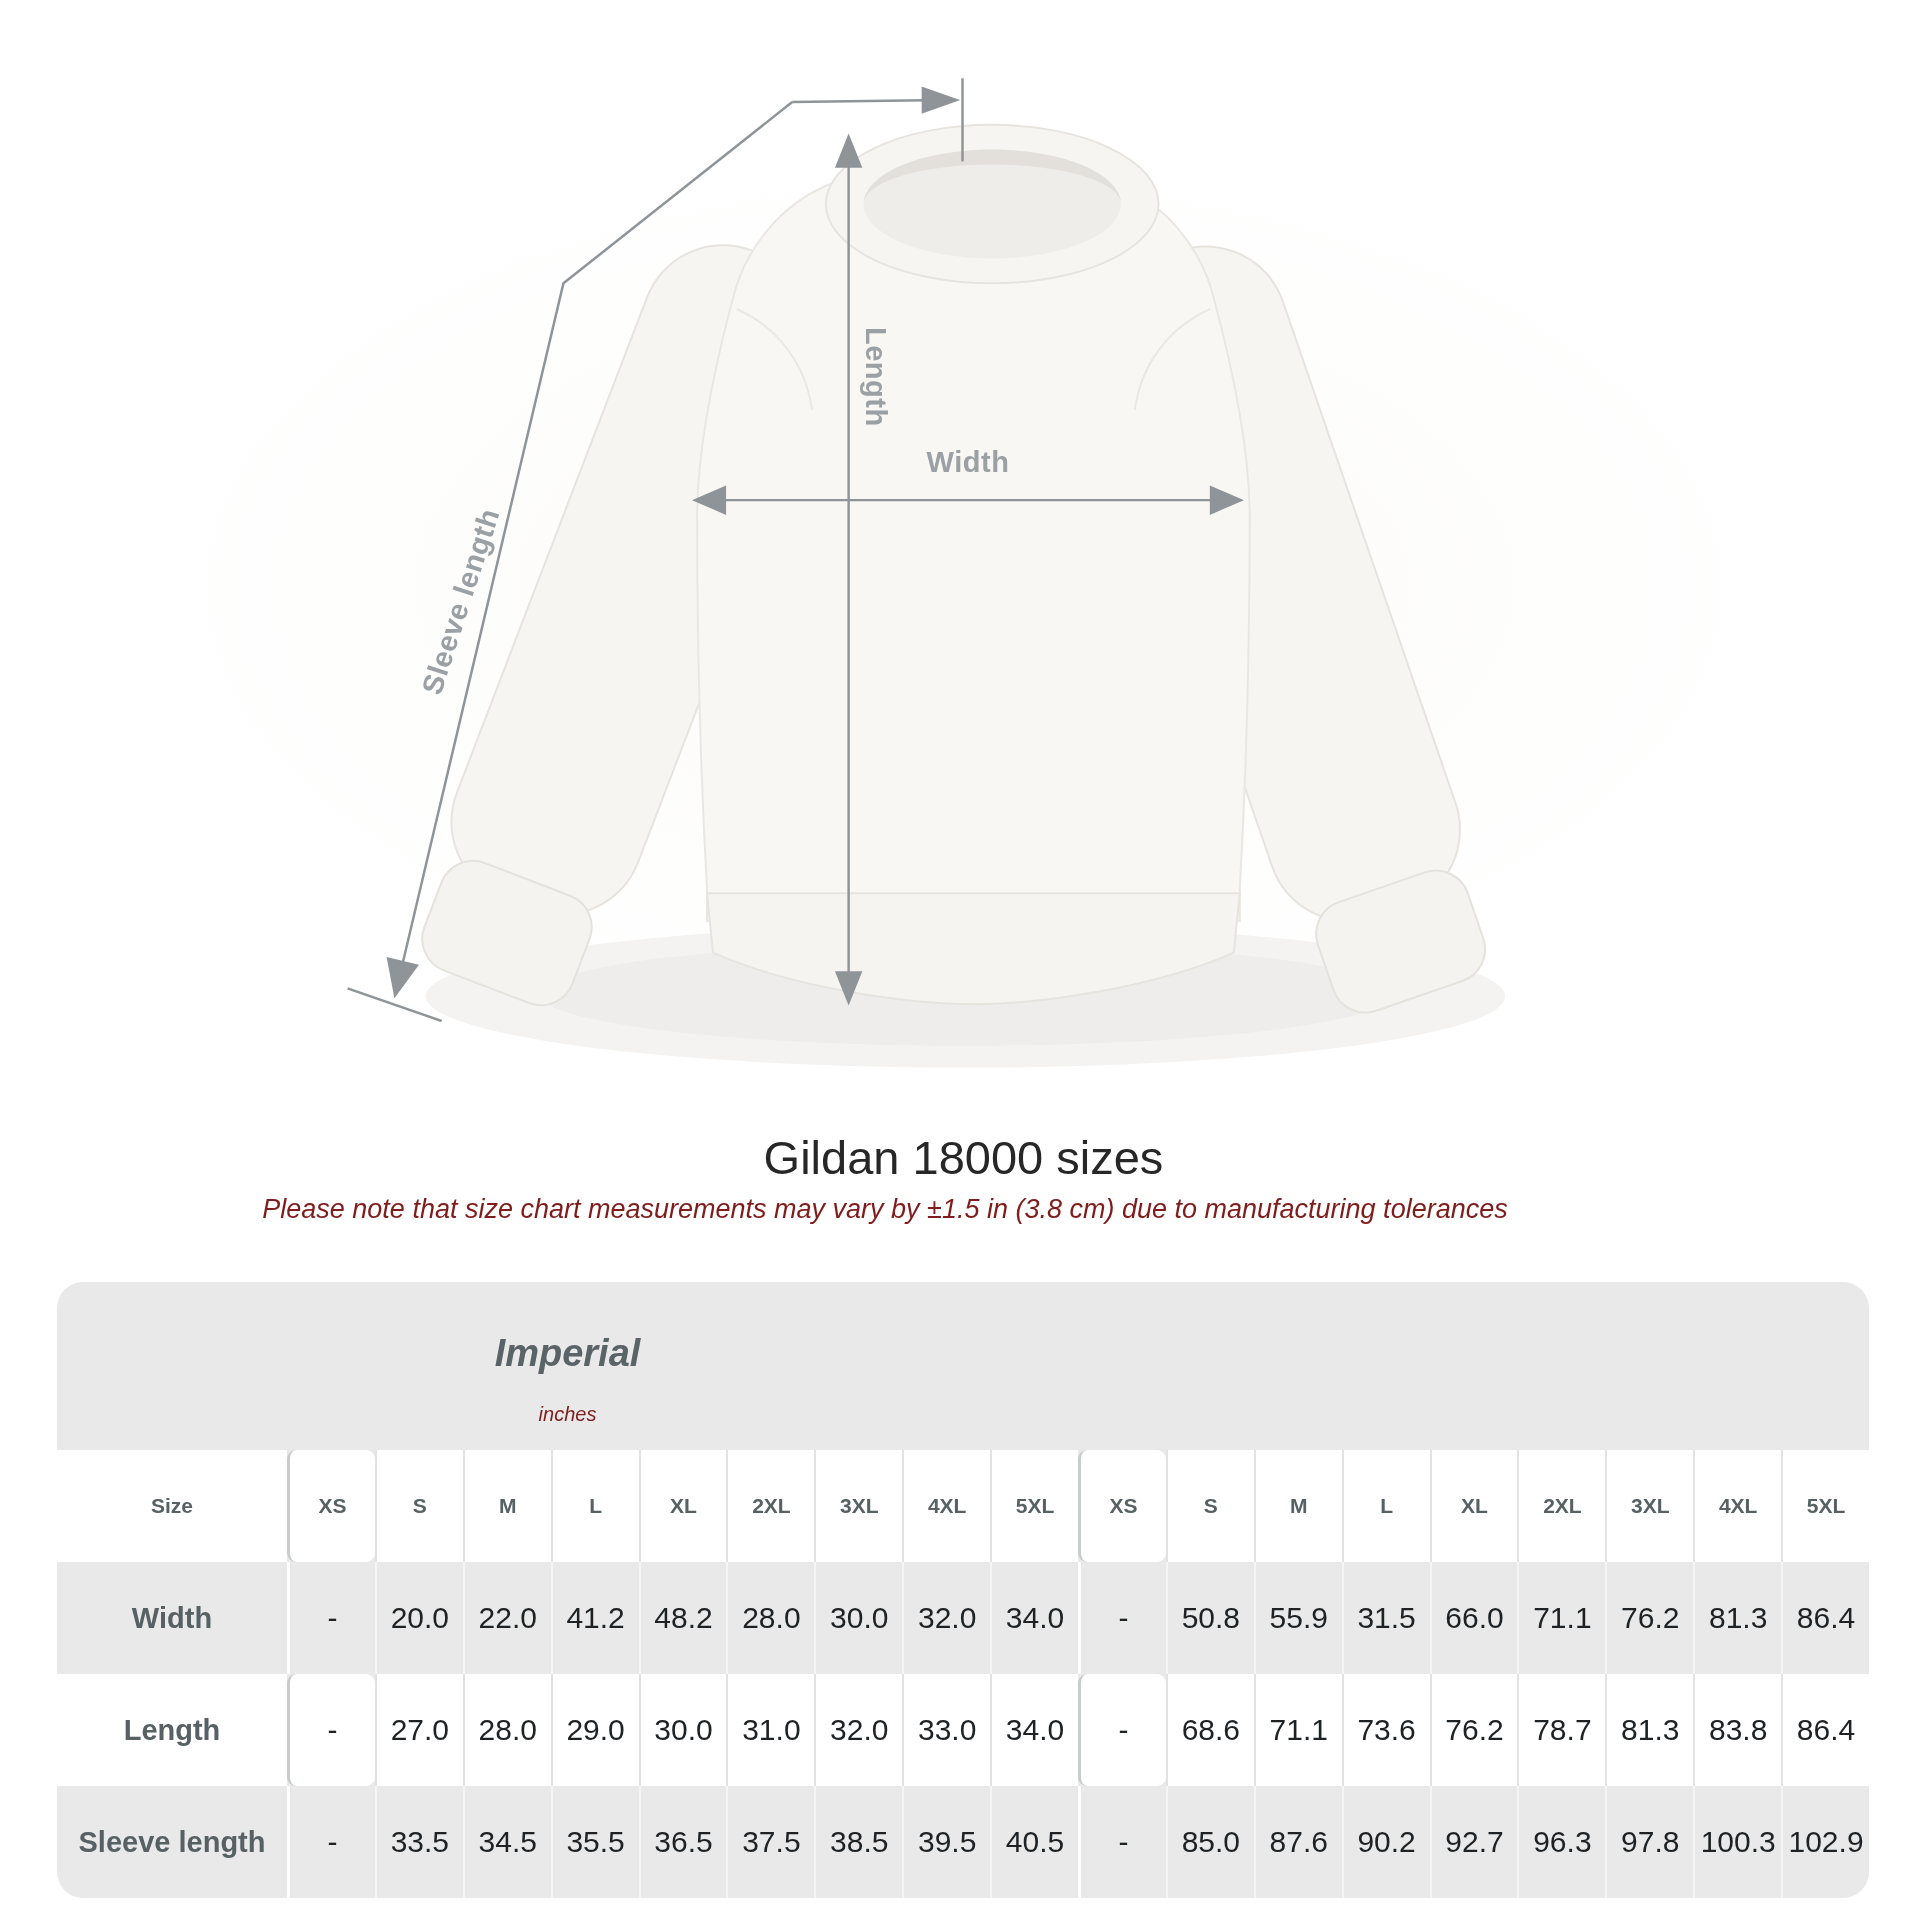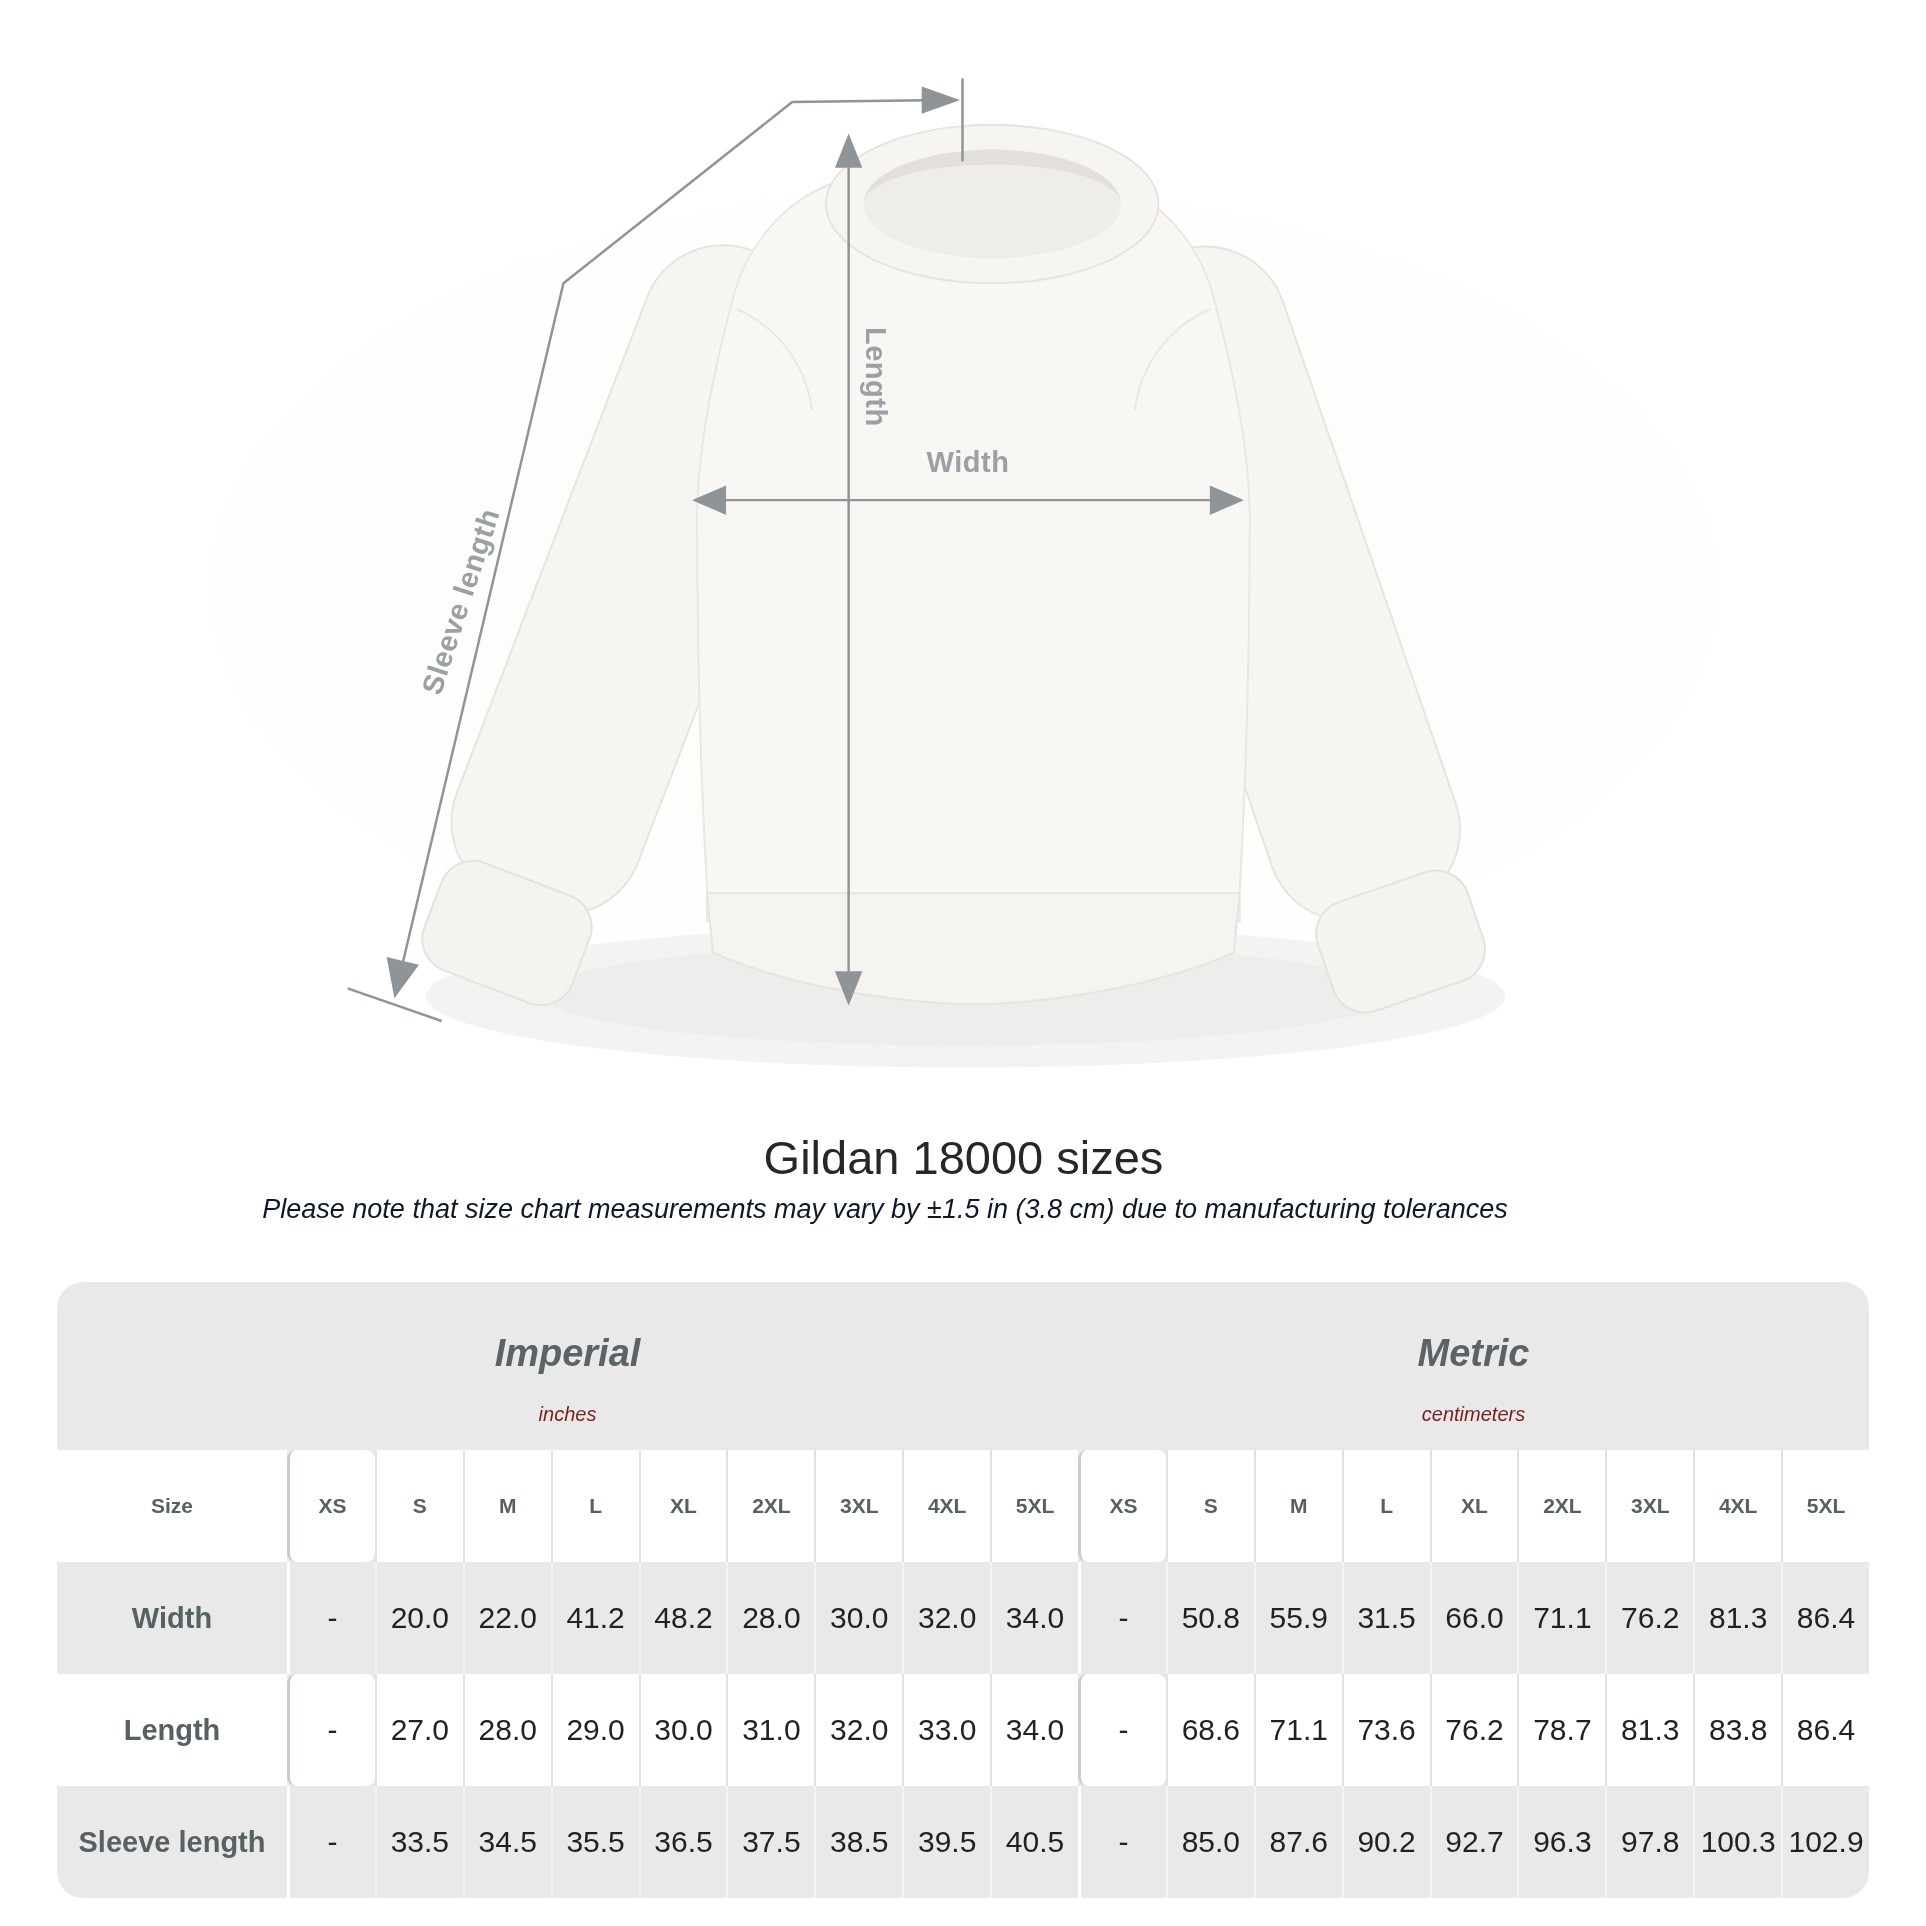--- a/index.html
+++ b/index.html
@@ -10,21 +10,21 @@
               background:radial-gradient(ellipse 55% 50% at 50% 52%, #fbfaf8 0%, #ffffff 78%);}
   .figure-svg{position:absolute;left:0;top:0;}
   .measure-label{position:absolute;color:#9aa0a3;font-weight:bold;font-size:29px;letter-spacing:0.5px;}
   .label-width{left:889px;top:446px;width:158px;text-align:center;}
   .label-length{left:859px;top:327px;writing-mode:vertical-rl;}
   .label-sleeve{left:342px;top:585px;width:238px;text-align:center;transform:rotate(-72deg);}
   
   .page-title{position:absolute;left:0;top:1130px;width:1927px;text-align:center;
               font-size:47px;font-weight:normal;color:#272727;}
   .page-note{position:absolute;left:0;top:1194px;width:1770px;text-align:center;
-             font-size:27px;font-style:italic;color:#0f172a;}
+             font-size:27px;font-style:italic;color:#7f1d1d;}
   
   .size-table{position:absolute;left:57px;top:1282px;width:1812px;height:616px;
               background:#e9e9e9;border-radius:26px;overflow:hidden;}
   .unit-band{position:absolute;top:0;height:168px;text-align:center;padding-top:51px;box-sizing:border-box;}
   .unit-band.imperial{left:0;width:1021px;}
   .unit-band.metric{left:1021px;width:791px;}
   .unit-name{font-size:38px;line-height:40px;font-weight:bold;font-style:italic;color:#5a6366;}
   .unit-sub{font-size:20px;line-height:30px;font-style:italic;color:#7f1d1d;margin-top:26px;}
   .grid{position:absolute;left:0;top:168px;width:1812px;height:447px;
         display:grid;grid-template-columns:230px repeat(18,1fr);grid-auto-rows:112px;}
@@ -113,24 +113,20 @@
   </div>
 
   <div class="page-title">Gildan 18000 sizes</div>
   <div class="page-note">Please note that size chart measurements may vary by ±1.5 in (3.8 cm) due to manufacturing tolerances</div>
 
   <div class="size-table">
     <div class="unit-band imperial">
       <div class="unit-name">Imperial</div>
       <div class="unit-sub">inches</div>
     </div>
-    <div class="unit-band metric">
-      <div class="unit-name">Metric</div>
-      <div class="unit-sub">centimeters</div>
-    </div>
 
     <div class="grid">
 
       <div class="cell rw first hd">Size</div>
       <div class="cell rw strong hd">XS</div>
       <div class="cell rw hd">S</div>
       <div class="cell rw hd">M</div>
       <div class="cell rw hd">L</div>
       <div class="cell rw hd">XL</div>
       <div class="cell rw hd">2XL</div>

